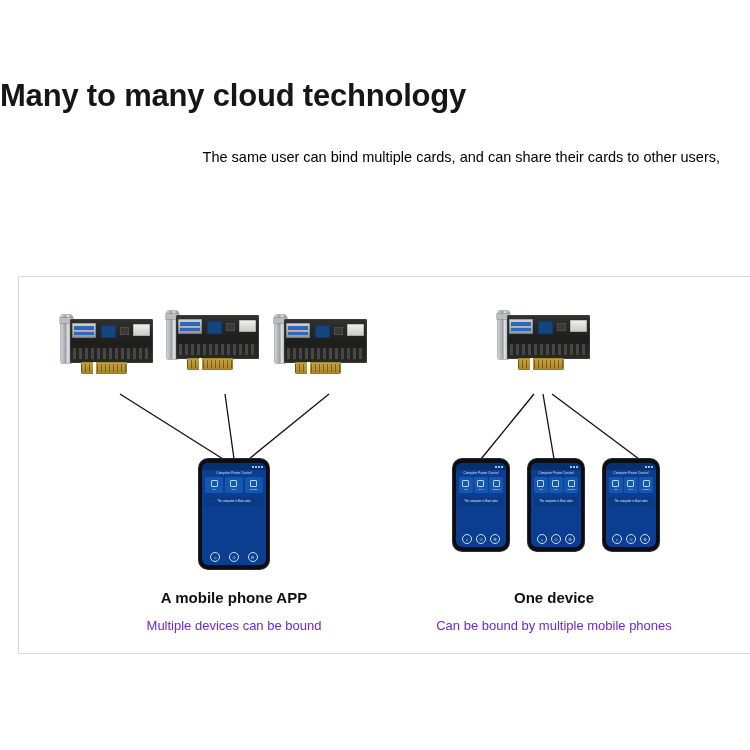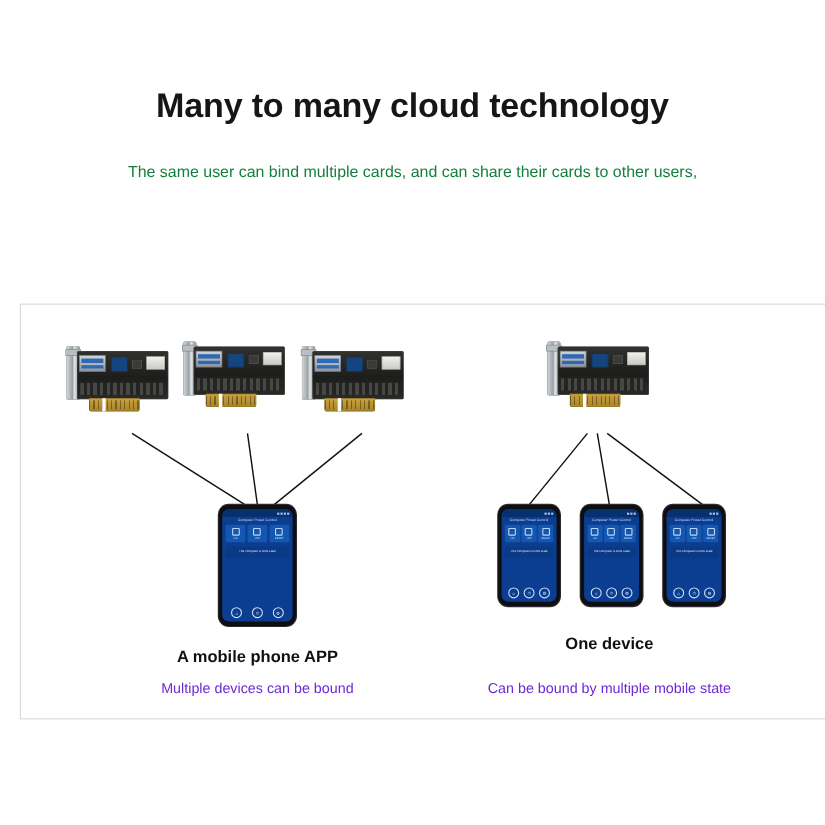--- a/index.html
+++ b/index.html
@@ -19,33 +19,32 @@
     width: 750px;
     height: 750px;
   }
 
   
   .headline {
     position: absolute;
     top: 78px;
     left: 0;
     width: 750px;
-    text-align: center;
     font-size: 31px;
     font-weight: bold;
     letter-spacing: -0.2px;
     color: #161616;
   }
   .subline {
     position: absolute;
     left: 30px;
     width: 690px;
-    text-align: center;
+    text-align: right;
     font-size: 14.5px;
-    color: #15803d;
+    color: #000000;
     line-height: 1.5;
   }
   .subline.l1 { top: 147px; }
   .subline.l2 { top: 192px; }
 
   
   .frame {
     position: absolute;
     left: 18px;
     top: 276px;
@@ -498,17 +497,17 @@
           <span class="bi">⌂</span>
           <span class="bi">⏱</span>
           <span class="bi">⚙</span>
         </div>
       </div>
     </div>
 
     <div class="caption-title" style="left:60px; top:312px; width:310px;">A mobile phone APP</div>
     <div class="caption-sub" style="left:60px; top:341px; width:310px;">Multiple devices can be bound</div>
 
-    <div class="caption-title" style="left:380px; top:300px; width:310px;">One device</div>
-    <div class="caption-sub" style="left:370px; top:341px; width:330px;">Can be bound by multiple mobile state</div>
+    <div class="caption-title" style="left:380px; top:312px; width:310px;">One device</div>
+    <div class="caption-sub" style="left:370px; top:341px; width:330px;">Can be bound by multiple mobile phones</div>
 
   </div>
 </div>
 
 </body></html>

